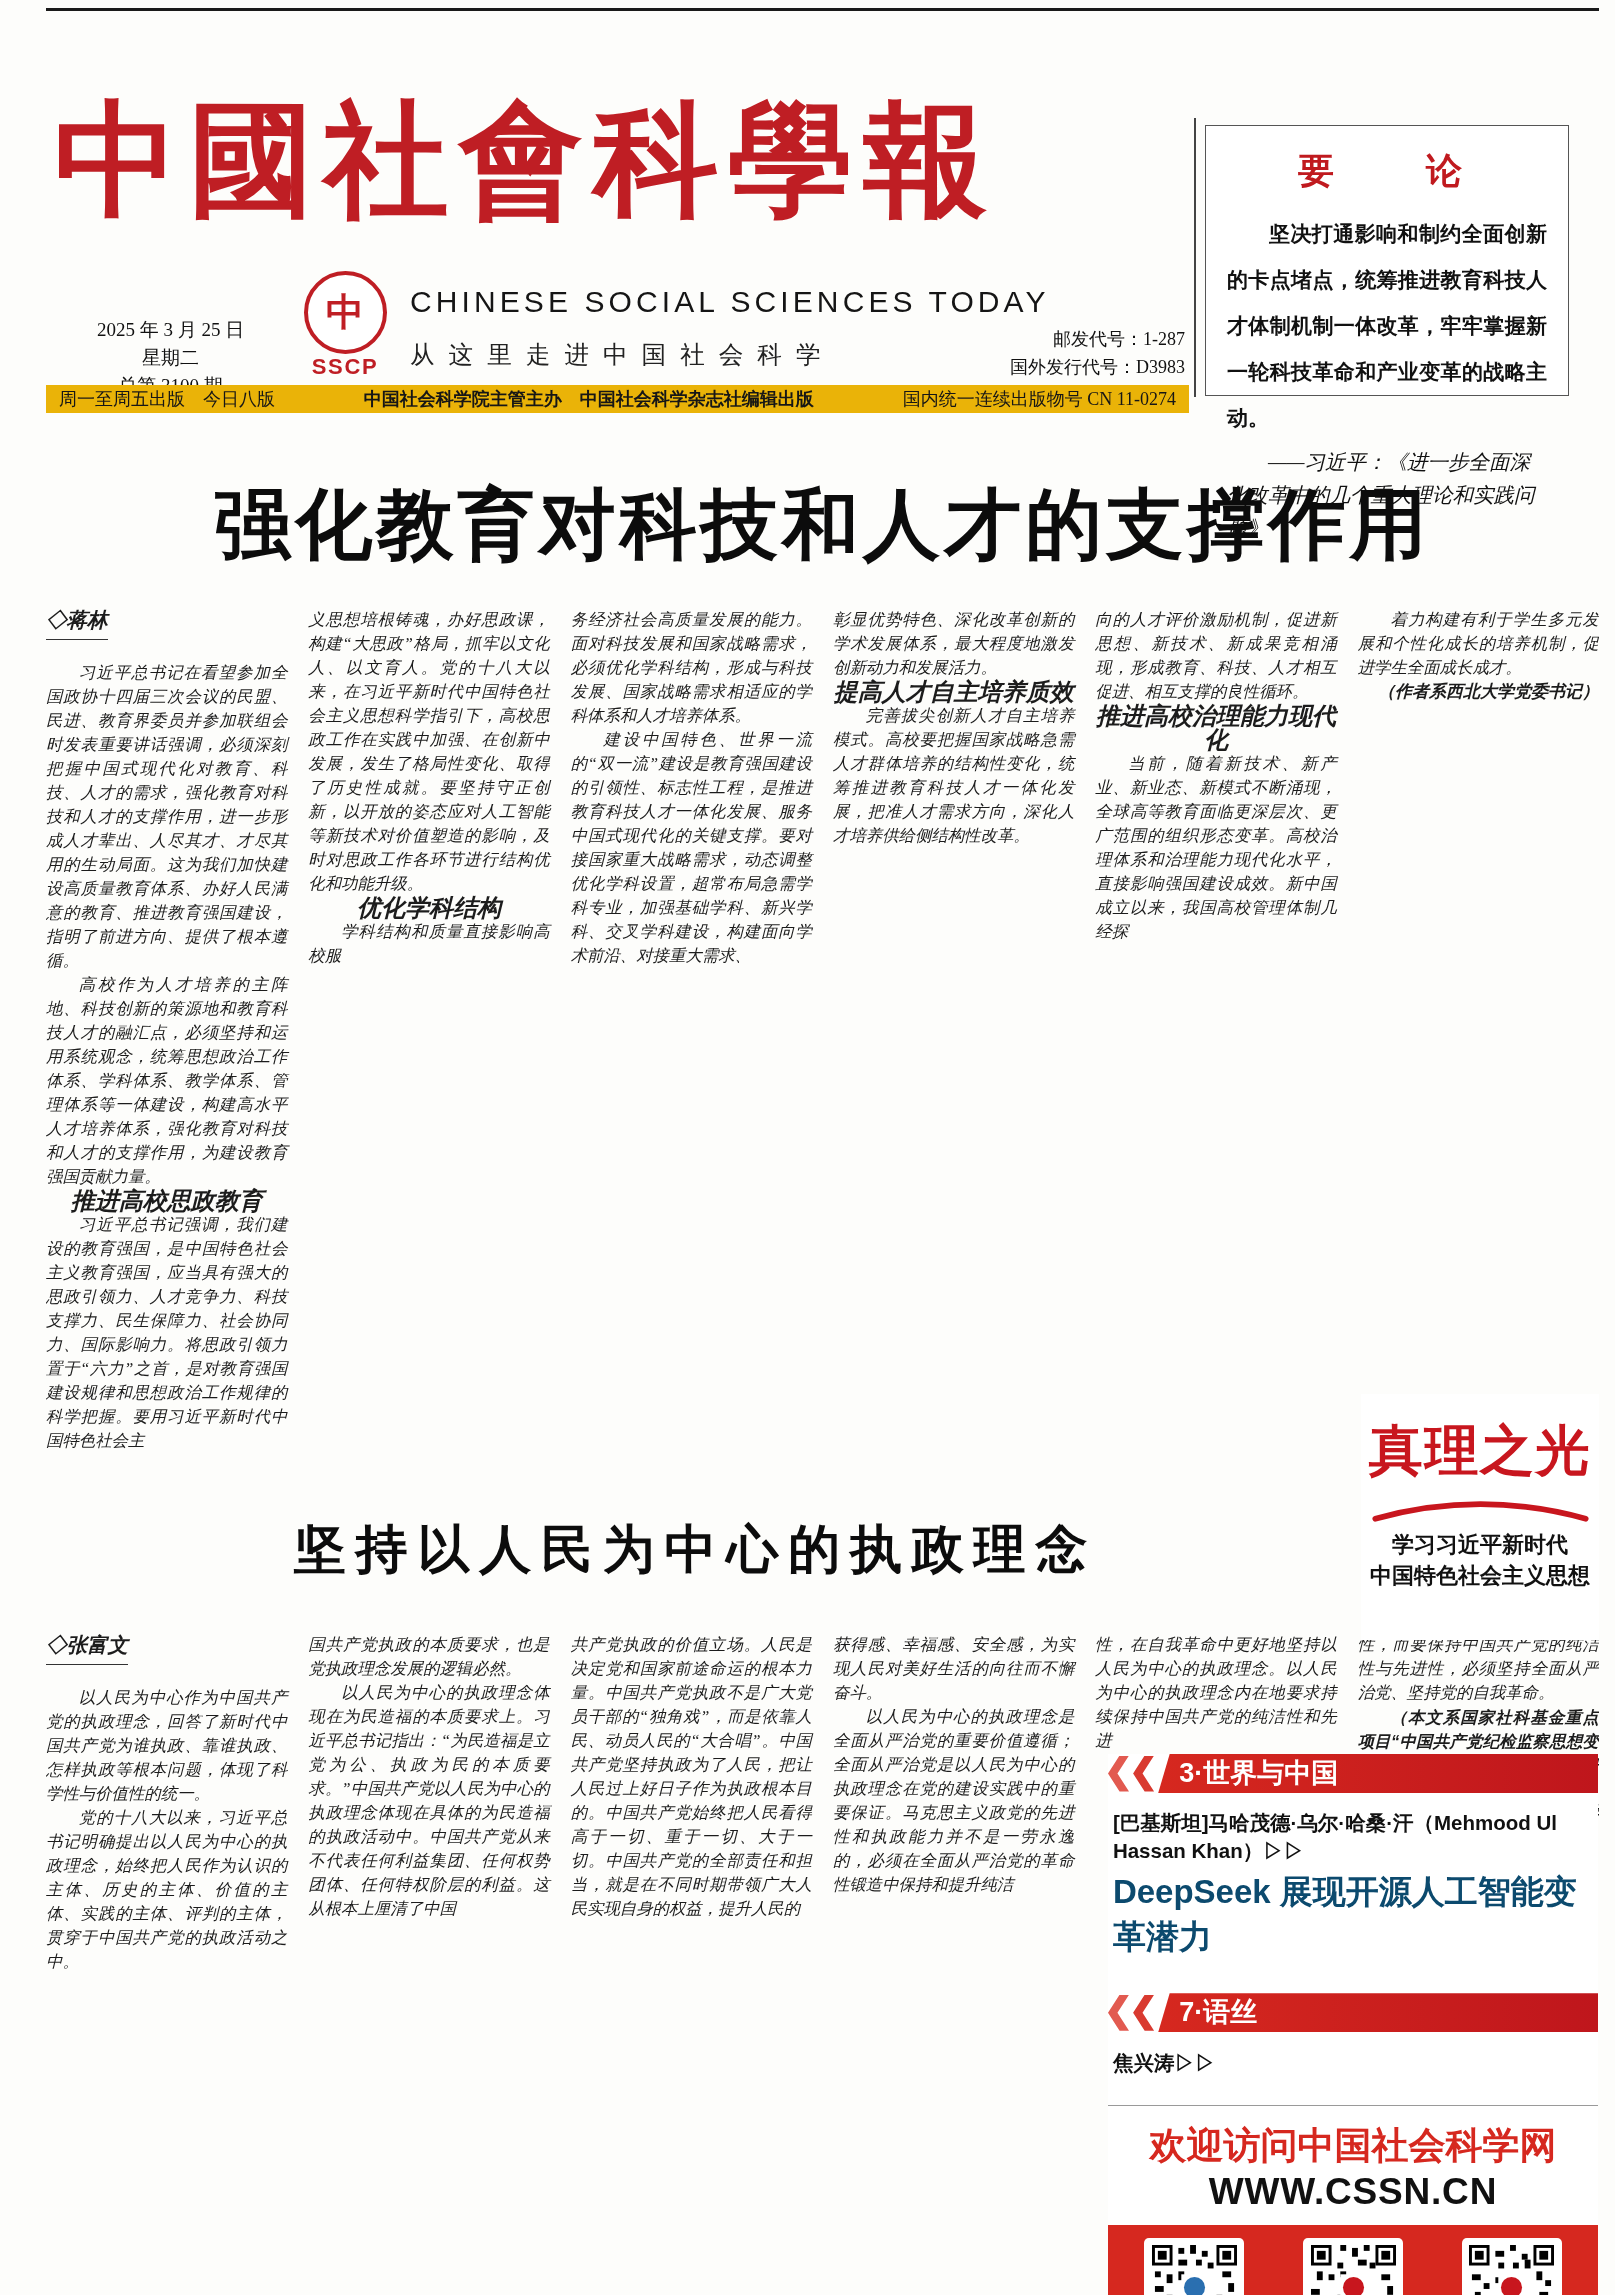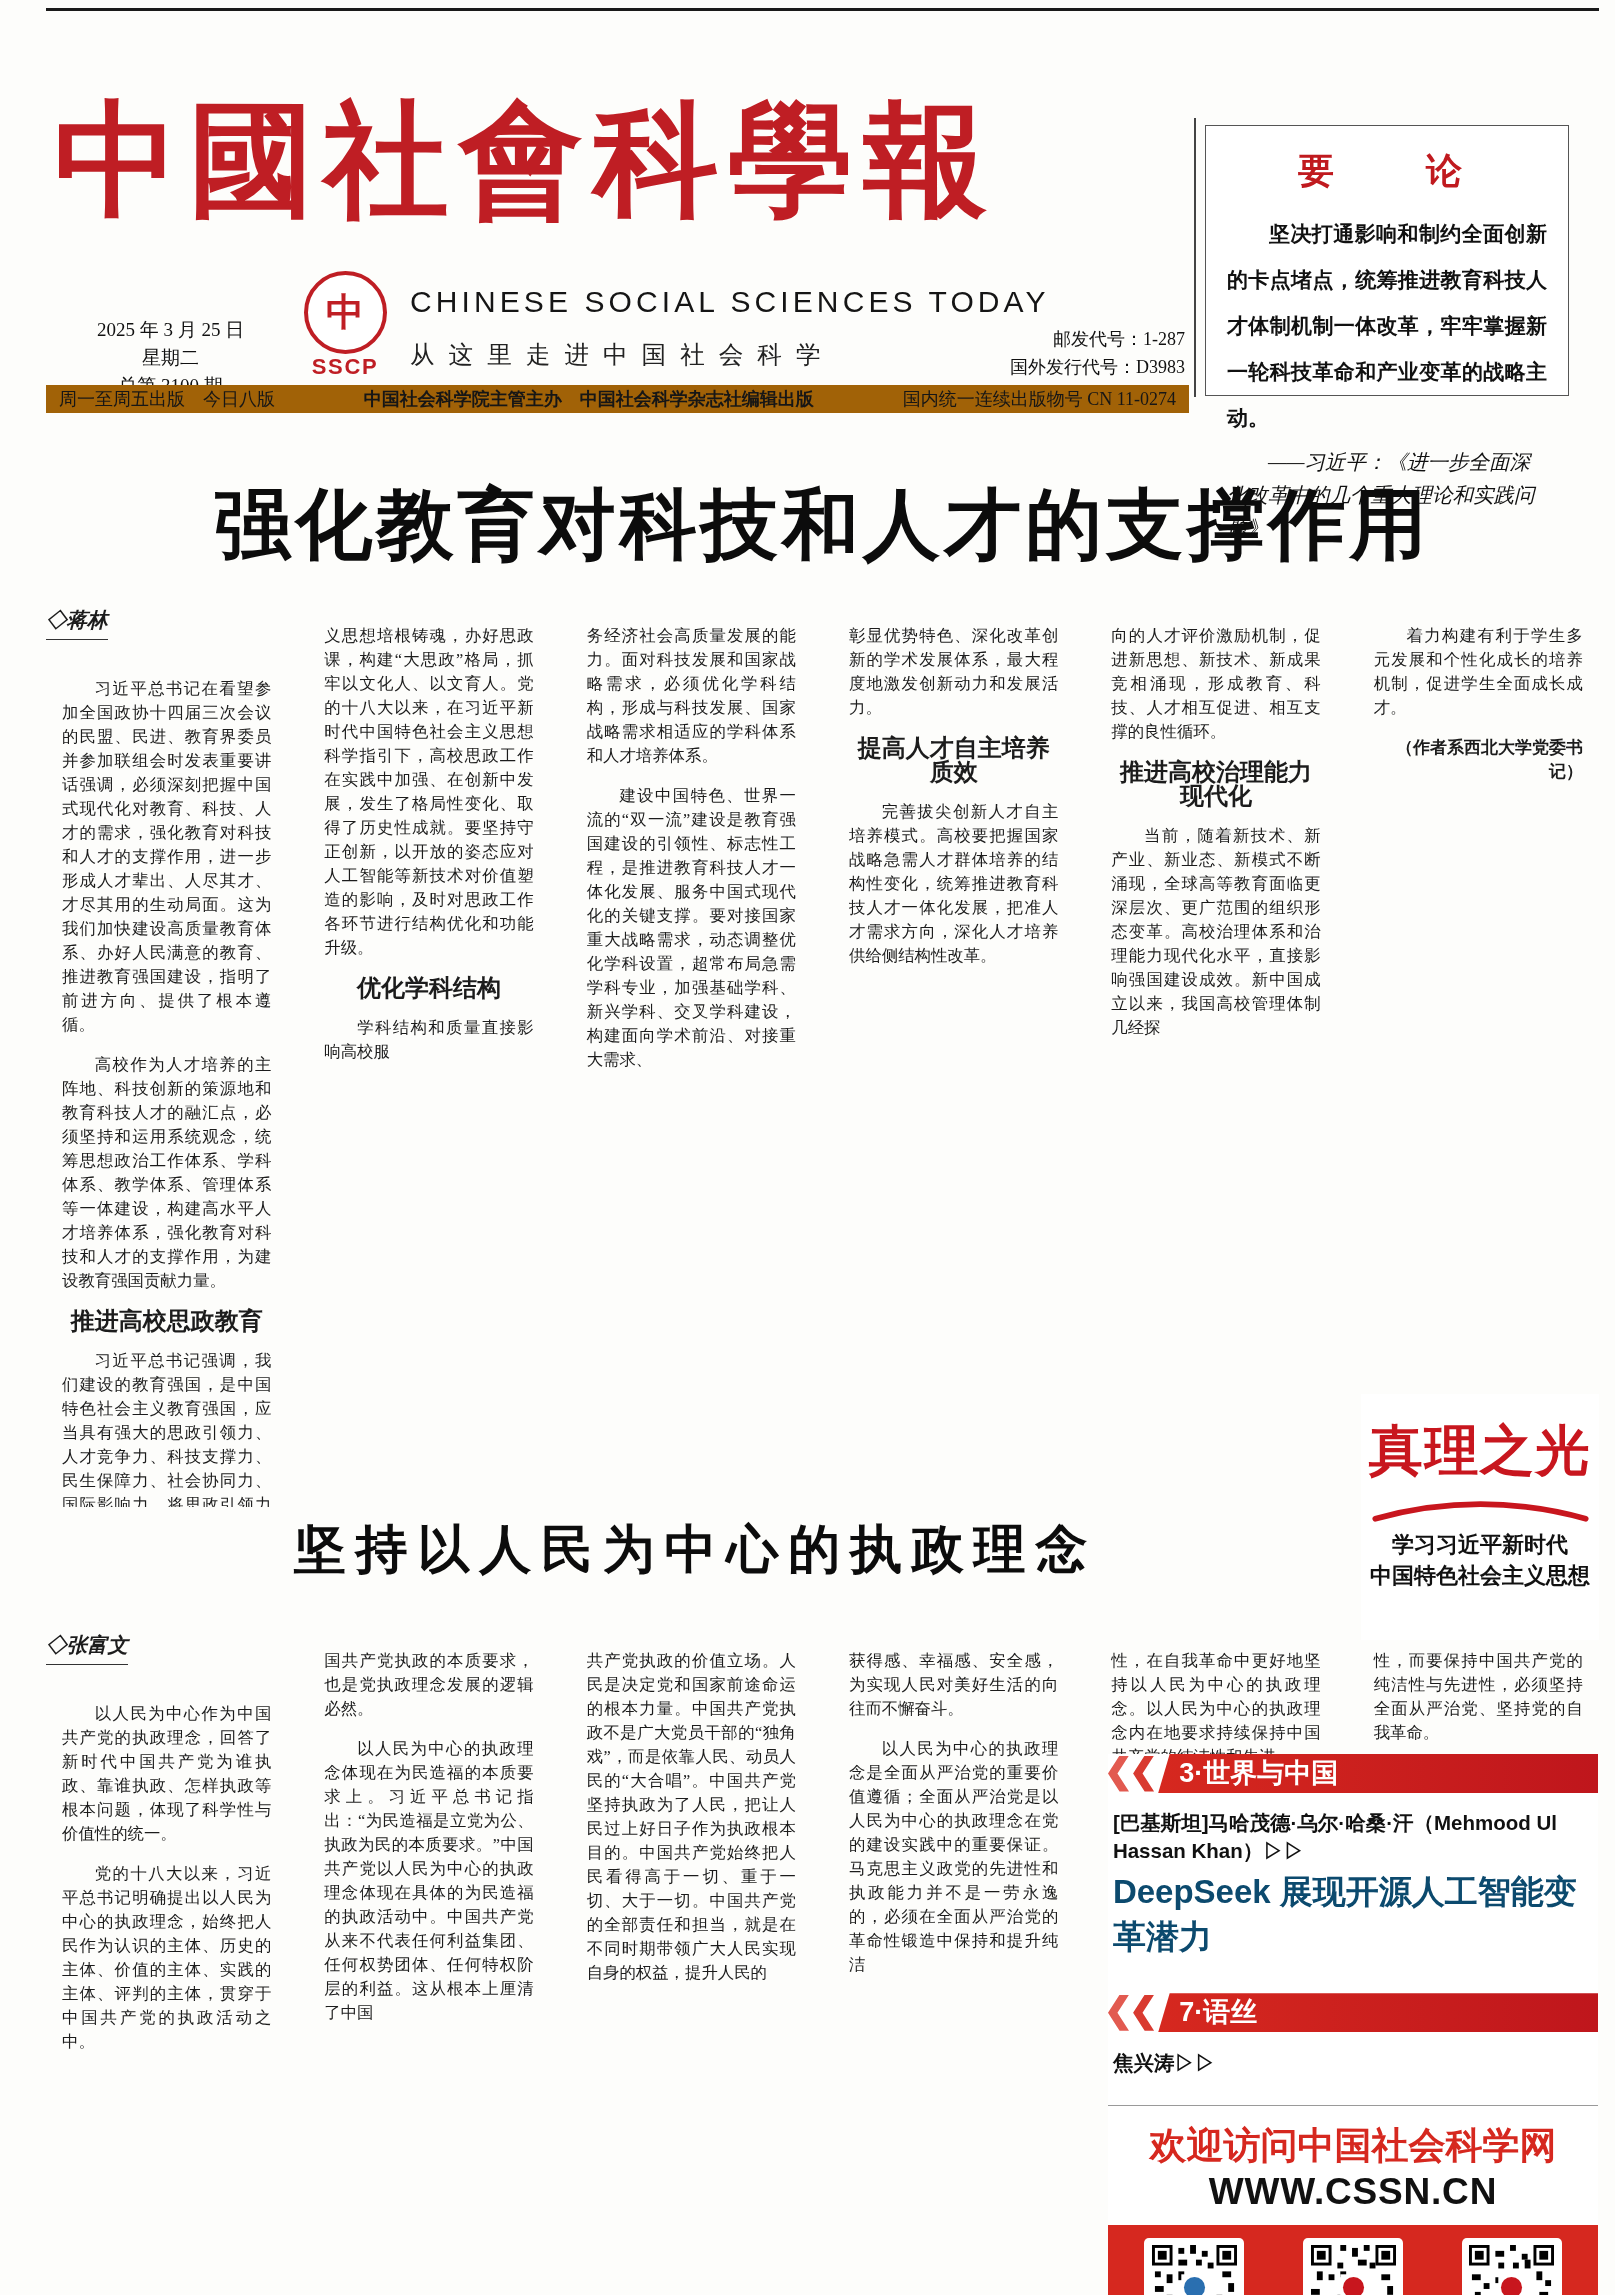--- a/index.html
+++ b/index.html
@@ -13,37 +13,37 @@
   .date-block{left:72px;top:316px;width:197px;text-align:center;font-size:19px;line-height:28px;color:#111;}
   .seal{left:300px;top:271px;width:90px;text-align:center;}
   .seal-circle{width:75px;height:75px;border:4.1px solid #bf1e24;border-radius:50%;margin:0 auto;
         display:flex;align-items:center;justify-content:center;background:#fff;}
   .seal-glyph{font-size:38px;color:#bf1e24;font-weight:bold;font-family:"DejaVu Serif",serif;}
   .seal-label{font-size:22px;font-weight:bold;color:#bf1e24;font-family:"Liberation Sans",sans-serif;letter-spacing:1.6px;}
   .english-title{left:410px;top:285px;font-family:"Liberation Sans",sans-serif;font-size:30px;
         letter-spacing:4.1px;color:#151515;white-space:nowrap;}
   .slogan{left:410px;top:338px;font-size:24.6px;letter-spacing:14px;color:#222;white-space:nowrap;}
   .postal{left:865px;top:325px;width:320px;text-align:right;font-size:18px;line-height:28px;color:#111;}
-  .info-bar{left:46px;top:385px;width:1143px;height:28px;background:#a16207;display:flex;align-items:center;
+  .info-bar{left:46px;top:385px;width:1143px;height:28px;background:#eab308;display:flex;align-items:center;
         justify-content:space-between;padding:0 13px;box-sizing:border-box;font-size:18px;color:#161616;}
   .info-bar .mid{font-weight:bold;}
   .vert-div{left:1194px;top:118px;width:1.6px;height:279px;background:#444;}
   .yaolun{left:1205px;top:125px;width:364px;height:271px;border:1.6px solid #555;box-sizing:border-box;
         padding:14.8px 21px;background:#fff;}
   .yaolun-title{text-align:center;color:#c01a1f;font-family:"Liberation Sans",sans-serif;font-weight:900;
         font-size:36px;letter-spacing:28px;margin:6.6px 0 14.8px 14px;}
   .yaolun-body{font-weight:bold;font-size:21px;line-height:46px;text-align:justify;text-indent:2em;color:#111;}
   .yaolun-source{font-style:italic;font-size:20.5px;line-height:33px;margin-top:4.9px;text-indent:2em;color:#111;}
   
   .a1-headline{left:46px;top:474px;width:1553px;text-align:center;font-family:"Liberation Sans",sans-serif;
         font-weight:900;font-size:77px;letter-spacing:4.1px;color:#0c0c0c;white-space:nowrap;}
   .body-row{display:flex;gap:21px;}
   .a1-body{left:46px;top:608px;width:1553px;height:899px;overflow:hidden;}
   .col{flex:1;min-width:0;font-size:16.4px;line-height:24px;text-align:justify;}
-  .col p{margin:16px;text-indent:2em;}
+  .col p{margin:0;text-indent:2em;font-style:italic;}
   .col p.cont{text-indent:0;}
   .byline{display:inline-block;font-size:20.5px;border-bottom:1.6px solid #333;padding-bottom:6.6px;margin-bottom:21px;
         font-style:italic;font-weight:bold;}
   .subhead{font-family:"Liberation Sans",sans-serif;font-weight:900;font-size:24px;text-align:center;
         margin:28px 0;text-indent:0 !important;}
   .attribution{text-align:right;font-weight:bold;font-family:"Liberation Sans",sans-serif;font-size:17px;
         margin-top:24.6px;text-indent:0 !important;}
   .note{font-weight:bold;font-family:"Liberation Sans",sans-serif;}
   
   .truth{left:1361px;top:1394px;width:238px;height:246px;background:#fff;z-index:3;text-align:center;padding-top:21px;box-sizing:border-box;}

